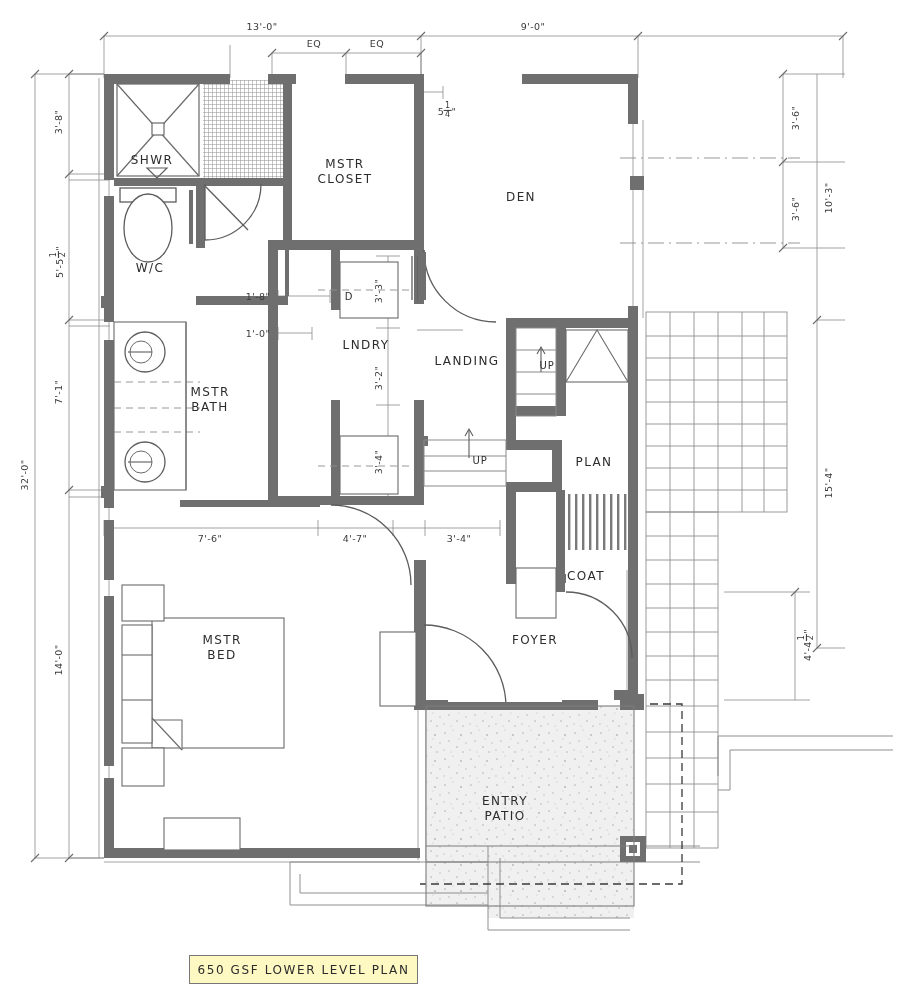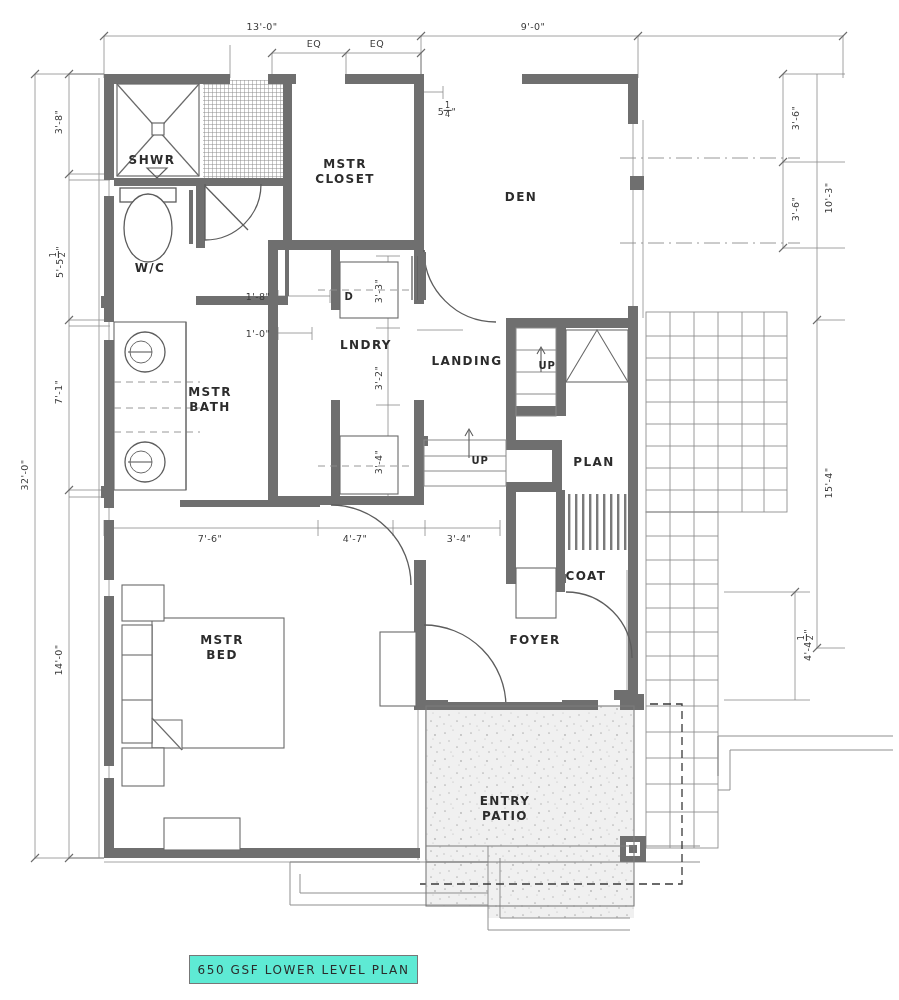--- a/index.html
+++ b/index.html
@@ -16,42 +16,42 @@
   .lbl{
     position:absolute;
     font-family:"DejaVu Sans", sans-serif;
     font-size:11.5px;
     letter-spacing:1.1px;
     color:#2c2c2c;
     white-space:pre;
     text-align:center;
     line-height:1.25;
     transform:translate(-50%,-50%);
-    font-weight:700;
+    font-weight:400;
   }
   .lbl.room{font-size:12px;letter-spacing:1.4px;}
   .lbl.small{font-size:10px;letter-spacing:.8px;}
   .dim{
     position:absolute;
     font-family:"DejaVu Sans", sans-serif;
     font-size:9.5px;
     letter-spacing:.4px;
     color:#3a3a3a;
     white-space:pre;
     transform:translate(-50%,-50%);
   }
   .dim.v{transform:translate(-50%,-50%) rotate(-90deg);}
   .frac{display:inline-block;vertical-align:-0.18em;font-size:8px;line-height:.95;text-align:center;}
   .frac i{display:block;font-style:normal;border-bottom:1px solid #3a3a3a;padding:0 1px;}
   .frac b{display:block;font-weight:400;padding:0 1px;}
 
   
   #titleblock{
     position:absolute;left:189px;top:955px;width:227px;height:27px;
-    border:1px solid #777;background:#5eead4;
+    border:1px solid #777;background:#fef9c3;
     display:flex;align-items:center;justify-content:center;
   }
   #titleblock span{
     font-family:"DejaVu Sans", sans-serif;
     font-size:12px;letter-spacing:1.6px;color:#2b2b2b;
   }
 </style>
 </head>
 <body>
 

